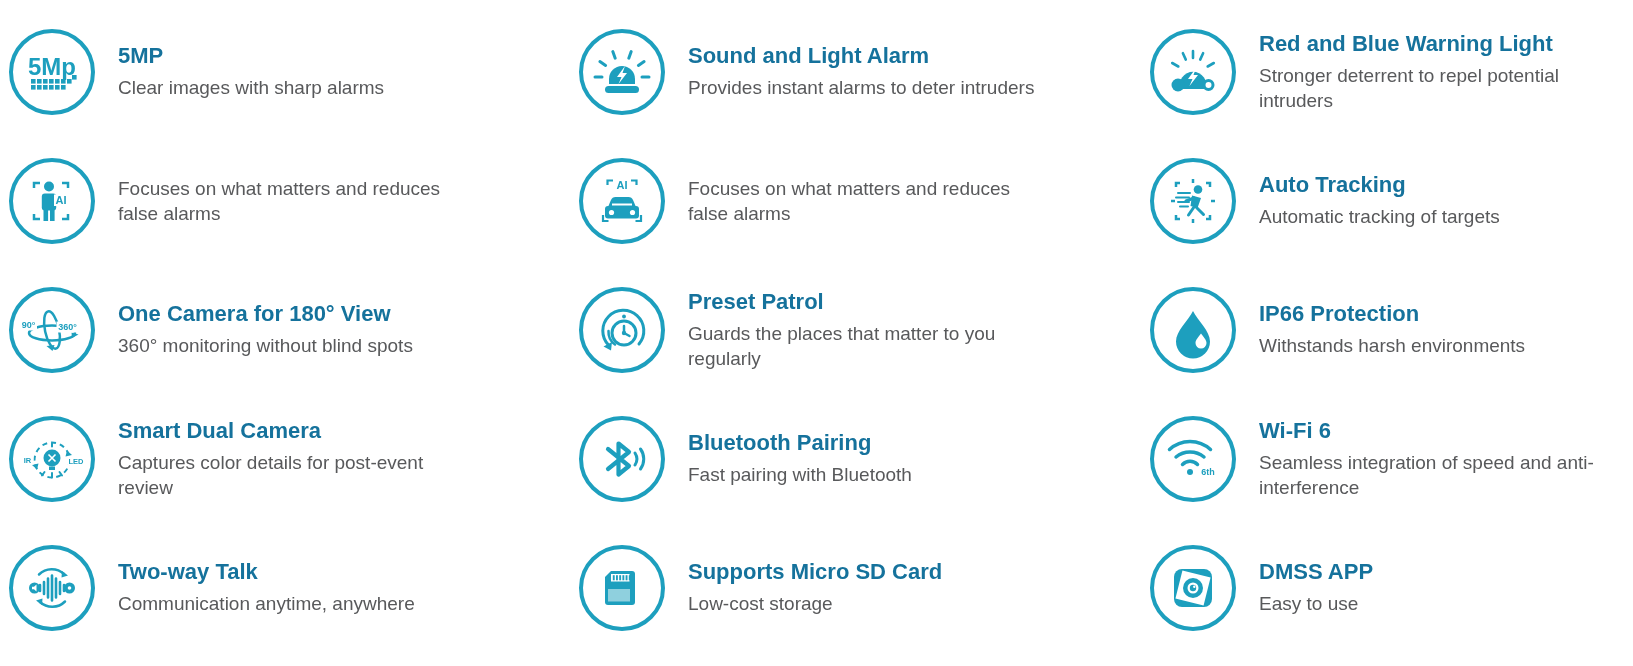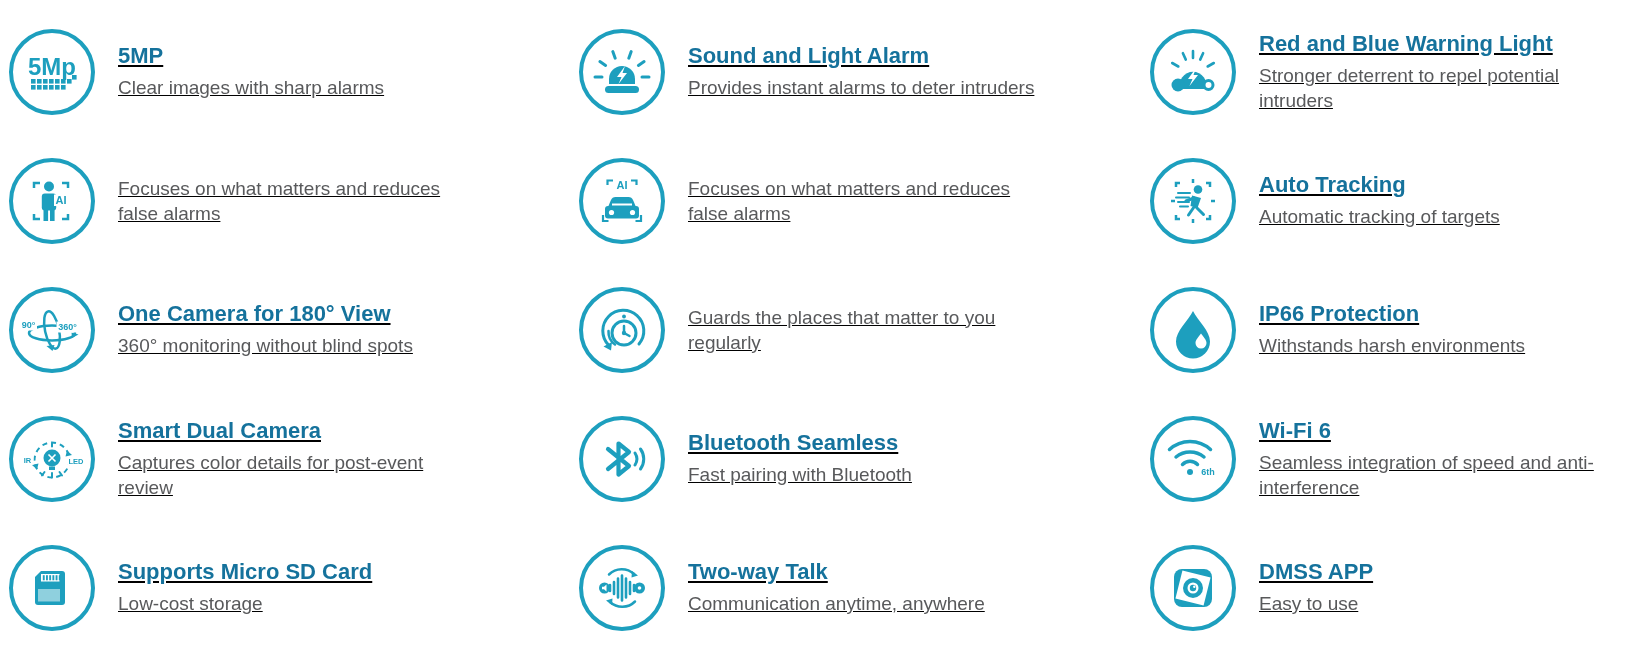--- a/index.html
+++ b/index.html
@@ -7,21 +7,20 @@
     --heading:#15729C;
     --body-text:#58595B;
     --bg:#FFFFFF;
   }
   *{box-sizing:border-box;}
   html,body{margin:0;padding:0;background:var(--bg);}
   .page{
     width:1633px;height:666px;background:var(--bg);
     font-family:"Liberation Sans",sans-serif;
     overflow:hidden;
-    text-decoration:underline;
   }
   .grid{
     display:grid;
     grid-template-columns:570px 571px 492px;
     grid-auto-rows:129px;
     padding-top:7px;
   }
   .feature{display:flex;align-items:center;padding-left:8px;}
   .icon-wrap{width:88px;height:88px;flex:0 0 88px;margin-right:22px;}
   .icon-wrap svg{width:88px;height:88px;display:block;}
@@ -198,20 +197,21 @@
         <circle class="st" stroke-width="3" cx="46" cy="47" r="12"></circle>
         <circle class="fl" cx="46" cy="47" r="2.2"></circle>
         <path class="st" stroke-width="2.5" stroke-linecap="round" d="M46,47 v-7 M46,47 l5.5,3"></path>
         <circle class="fl" cx="46" cy="30.5" r="1.9"></circle>
         <path class="st" stroke-width="3" stroke-linecap="round" d="M30.5,59 A20.5,20.5 0 1 1 61,58"></path>
         <polygon class="fl" points="34,56 25.5,60.5 33,64.5"></polygon>
         <path class="st" stroke-width="2.5" stroke-linecap="round" d="M37,58.5 A15.5,15.5 0 0 1 30.5,45"></path>
       </svg>
     </div>
     <div class="txt">
+      <h3>Preset Patrol</h3>
       <p>Guards the places that matter to you regularly</p>
     </div>
   </div>
 
   <div class="feature">
     <div class="icon-wrap">
       <svg viewBox="0 0 88 88">
         <circle class="ring" cx="44" cy="44" r="41"></circle>
         <path class="fl" d="M44,25 C49,35 61,45 61,55.5 A17,17 0 0 1 27,55.5 C27,45 39,35 44,25 z"></path>
         <path fill="#fff" d="M52,47.5 c2.5,3.5 5.5,6.5 5.5,9.5 a5.5,5.5 0 0 1 -11,0 c0,-3 3,-6 5.5,-9.5 z"></path>
@@ -248,60 +248,37 @@
 
   <div class="feature">
     <div class="icon-wrap">
       <svg viewBox="0 0 88 88">
         <circle class="ring" cx="44" cy="44" r="41"></circle>
         <path class="st" stroke-width="4.2" stroke-linecap="round" stroke-linejoin="round" d="M30,34 L51,51 L40.5,59.5 V28.5 L51,37 L30,54"></path>
         <path class="st" stroke-width="3" stroke-linecap="round" d="M57,38 a11,11 0 0 1 0,12 M62.5,34 a17,17 0 0 1 0,20"></path>
       </svg>
     </div>
     <div class="txt">
-      <h3>Bluetooth Seamless</h3>
+      <h3>Bluetooth Pairing</h3>
       <p>Fast pairing with Bluetooth</p>
     </div>
   </div>
 
   <div class="feature">
     <div class="icon-wrap">
       <svg viewBox="0 0 88 88">
         <circle class="ring" cx="44" cy="44" r="41"></circle>
         <circle class="fl" cx="41" cy="57" r="3"></circle>
         <path class="st" stroke-width="3.5" stroke-linecap="round" d="M33.5,49.5 a10.5,10.5 0 0 1 15,0 M27,42 a22,22 0 0 1 28,0 M20.5,34.5 a30,30 0 0 1 41,0"></path>
         <text x="59" y="60" font-size="9" font-weight="700" text-anchor="middle">6th</text>
       </svg>
     </div>
     <div class="txt">
       <h3>Wi-Fi 6</h3>
       <p>Seamless integration of speed and anti-interference</p>
-    </div>
-  </div>
-
-  <div class="feature">
-    <div class="icon-wrap">
-      <svg viewBox="0 0 88 88">
-        <circle class="ring" cx="44" cy="44" r="41"></circle>
-        <path class="fl" d="M33,27 L54,27 Q57,27 57,30 L57,58 Q57,61 54,61 L30,61 Q27,61 27,58 L27,33 Z"></path>
-        <rect x="33" y="30" width="18.5" height="7.5" fill="#fff"></rect>
-        <g class="fl">
-          <rect x="34.8" y="31.2" width="1.9" height="5.1"></rect>
-              <rect x="38" y="31.2" width="1.9" height="5.1"></rect>
-          <rect x="41.2" y="31.2" width="1.9" height="5.1"></rect>
-              <rect x="44.4" y="31.2" width="1.9" height="5.1"></rect>
-          <rect x="47.6" y="31.2" width="1.9" height="5.1"></rect>
-              <rect x="50.8" y="31.2" width="1.9" height="5.1"></rect>
-        </g>
-        <rect x="30" y="45" width="22" height="12.5" fill="#8FD0DE"></rect>
-      </svg>
-    </div>
-    <div class="txt">
-      <h3>Supports Micro SD Card</h3>
-      <p>Low-cost storage</p>
     </div>
   </div>
 
   <div class="feature">
     <div class="icon-wrap">
       <svg viewBox="0 0 88 88">
         <circle class="ring" cx="44" cy="44" r="41"></circle>
         <path class="st" stroke-width="2.6" stroke-linecap="round" d="M32,41 v6 M36,38 v12 M40,34.5 v19 M44,31.5 v25 M48,34.5 v19 M52,38 v12 M56,41 v6"></path>
         <path class="st" stroke-width="2.5" stroke-linecap="round" d="M31,30.5 a18,18 0 0 1 25,-0.5 M57,57.5 a18,18 0 0 1 -25,0.5"></path>
         <polygon class="fl" points="54,27 60,31.5 53.5,33.5"></polygon>
@@ -315,20 +292,43 @@
     <div class="txt">
       <h3>Two-way Talk</h3>
       <p>Communication anytime, anywhere</p>
     </div>
   </div>
 
   <div class="feature">
     <div class="icon-wrap">
       <svg viewBox="0 0 88 88">
         <circle class="ring" cx="44" cy="44" r="41"></circle>
+        <path class="fl" d="M33,27 L54,27 Q57,27 57,30 L57,58 Q57,61 54,61 L30,61 Q27,61 27,58 L27,33 Z"></path>
+        <rect x="33" y="30" width="18.5" height="7.5" fill="#fff"></rect>
+        <g class="fl">
+          <rect x="34.8" y="31.2" width="1.9" height="5.1"></rect>
+              <rect x="38" y="31.2" width="1.9" height="5.1"></rect>
+          <rect x="41.2" y="31.2" width="1.9" height="5.1"></rect>
+              <rect x="44.4" y="31.2" width="1.9" height="5.1"></rect>
+          <rect x="47.6" y="31.2" width="1.9" height="5.1"></rect>
+              <rect x="50.8" y="31.2" width="1.9" height="5.1"></rect>
+        </g>
+        <rect x="30" y="45" width="22" height="12.5" fill="#8FD0DE"></rect>
+      </svg>
+    </div>
+    <div class="txt">
+      <h3>Supports Micro SD Card</h3>
+      <p>Low-cost storage</p>
+    </div>
+  </div>
+
+  <div class="feature">
+    <div class="icon-wrap">
+      <svg viewBox="0 0 88 88">
+        <circle class="ring" cx="44" cy="44" r="41"></circle>
         <rect class="fl" x="25" y="25" width="38" height="38" rx="8"></rect>
         <rect fill="#fff" x="29.5" y="29.5" width="29" height="29" transform="rotate(14 44 44)"></rect>
         <circle class="fl" cx="44" cy="44" r="10"></circle>
         <circle fill="#fff" cx="44" cy="44" r="5.5"></circle>
         <circle class="fl" cx="44" cy="44" r="3.2"></circle>
         <circle fill="#fff" cx="45.3" cy="42.8" r="1.2"></circle>
       </svg>
     </div>
     <div class="txt">
       <h3>DMSS APP</h3>

